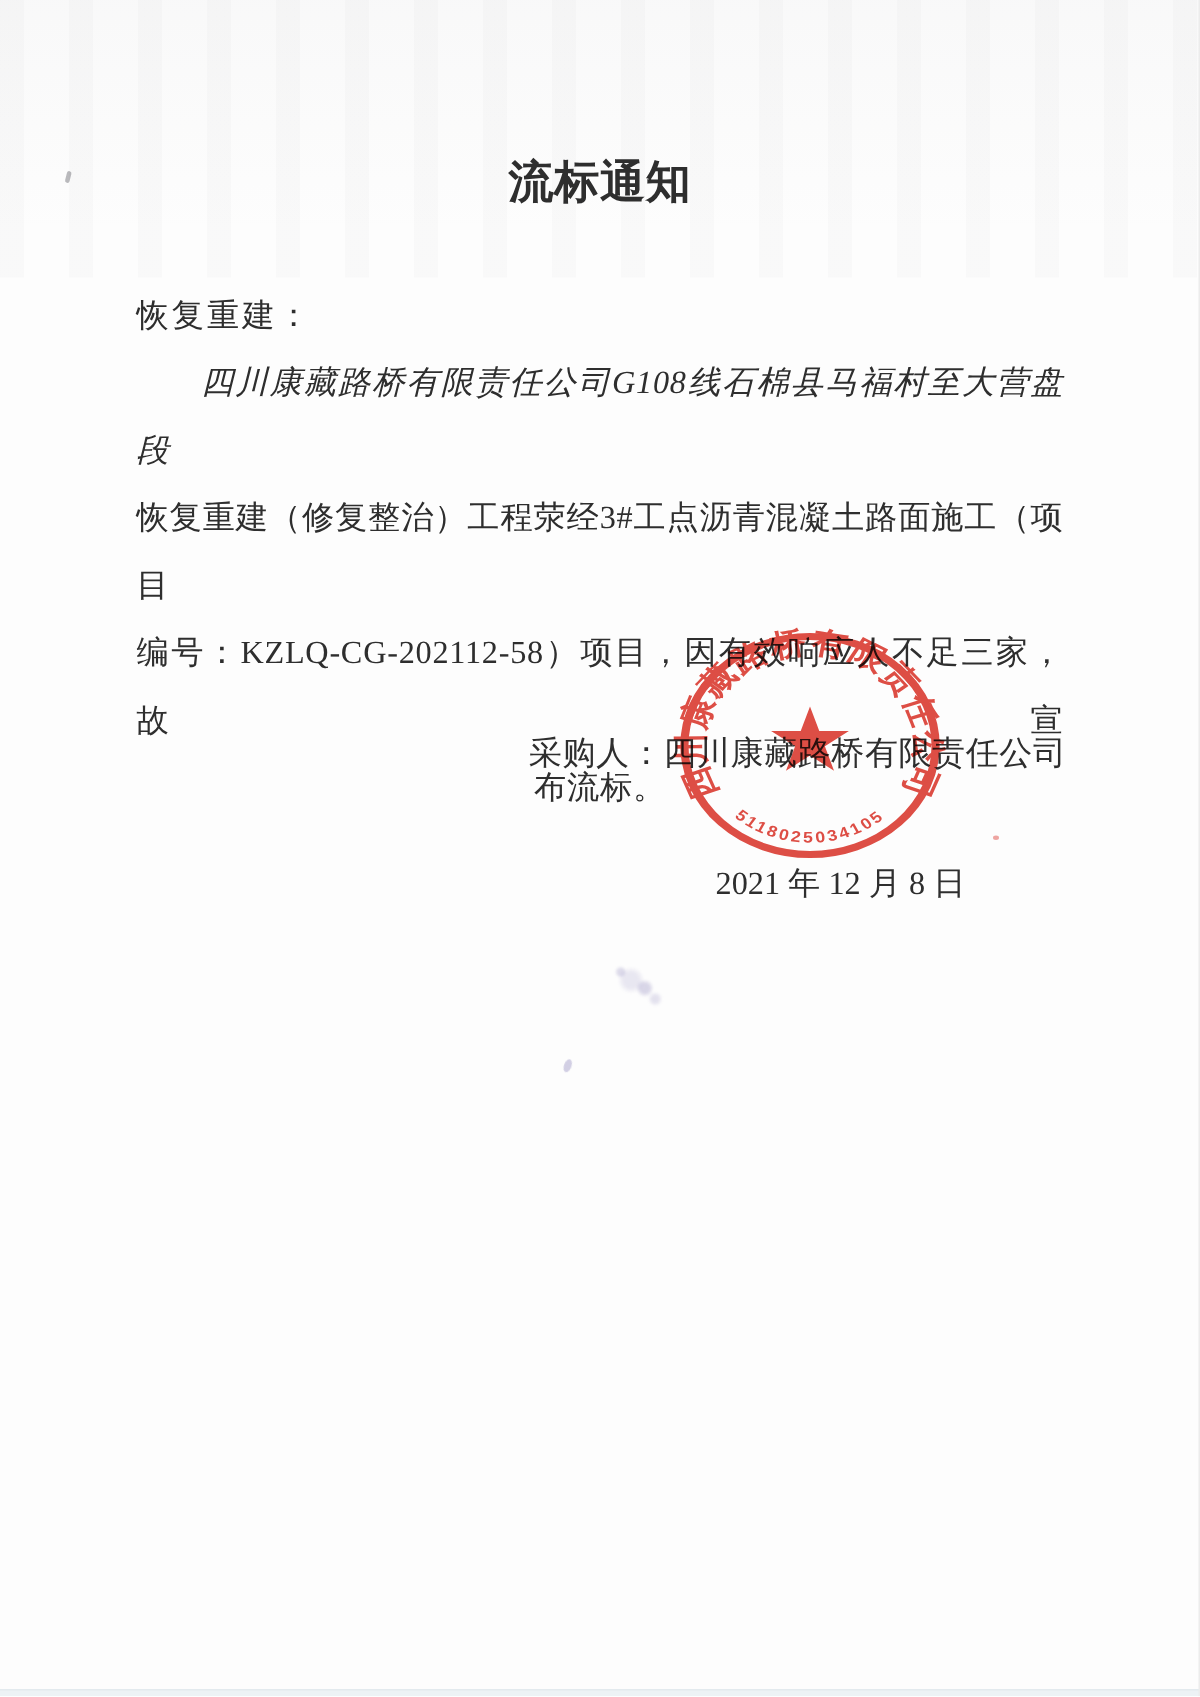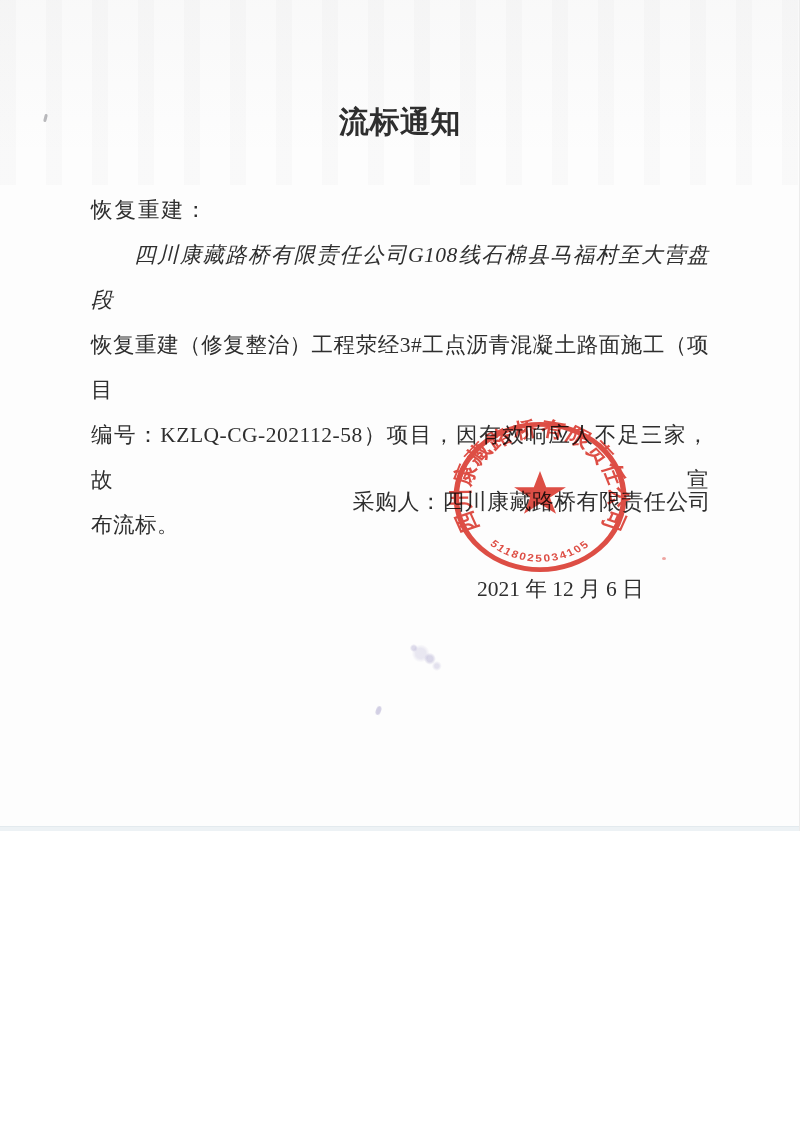--- a/index.html
+++ b/index.html
@@ -1,19 +1,19 @@
 <!DOCTYPE html>
 <html style="--seal-red: #dc3a30; --ink: #2e2e2e; --paper: #fdfdfd;"><head>
 <meta charset="utf-8">
 <style>
   html, body { margin: 0; padding: 0; background: #ffffff; }
   .page {
     position: relative;
     width: 800px;
-    height: 831px;
+    height: 1131px;
     background: var(--paper, #fdfdfd);
     overflow: hidden;
     font-family: "Liberation Serif", "DejaVu Serif", serif;
     color: var(--ink, #2e2e2e);
   }
   
   .scan-streaks {
     position: absolute; left: 0; top: 0; width: 100%; height: 185px;
     background:
       repeating-linear-gradient(90deg,
@@ -31,21 +31,21 @@
     margin: 0; text-align: center;
     font-size: 30px; font-weight: 700; letter-spacing: 0.5px;
     line-height: 34px;
   }
   .content {
     position: absolute; left: 91px; top: 188px; width: 618px;
     font-size: 21.5px; line-height: 45px;
   }
   .content p { margin: 0; }
   .salutation { letter-spacing: 2px; }
-  .bline { letter-spacing: 0.5px; }
+  .bline { letter-spacing: 0.5px; text-align: center; }
   .bline.j { text-align: justify; text-align-last: justify; }
   .bline.indent { text-indent: 2em; font-style: italic; }
   .purchaser {
     position: absolute; right: 89px; top: 489px;
     font-size: 22px; letter-spacing: 0.4px; line-height: 26px;
     white-space: nowrap;
   }
   .date-line {
     position: absolute; left: 477px; top: 577px;
     font-size: 21.5px; line-height: 25px; white-space: nowrap;
@@ -112,21 +112,21 @@
   <div class="content">
     <p class="salutation">恢复重建：</p>
     <p class="bline j indent">四川康藏路桥有限责任公司G108线石棉县马福村至大营盘段</p>
     <p class="bline j">恢复重建（修复整治）工程荥经3#工点沥青混凝土路面施工（项目</p>
     <p class="bline j">编号：KZLQ-CG-202112-58）项目，因有效响应人不足三家，故宣</p>
     <p class="bline">布流标。</p>
   </div>
 
   <div class="purchaser"><span>采购人：</span><span>四川康藏路桥有限责任公司</span></div>
 
-  <div class="date-line">2021 年 12 月 6 日</div>
+  <div class="date-line">2021 年 12 月 8 日</div>
 
   <svg class="seal" viewBox="0 0 200 200" preserveAspectRatio="none" xmlns="http://www.w3.org/2000/svg">
     <circle class="ring" cx="100" cy="100" r="92"></circle>
     <path id="sealTopArc" class="guide" d="M 33.9 141.3 A 78 78 0 1 1 166.1 141.3"></path>
     <path id="sealBottomArc" class="guide" d="M 47.3 162.8 A 82 82 0 0 0 152.7 162.8"></path>
     <text class="seal-company">
       <textPath href="#sealTopArc" startOffset="50%" text-anchor="middle">四川康藏路桥有限责任公司</textPath>
     </text>
     <polygon class="seal-star" points="100,67 106.8,87.7 128.5,87.7 110.9,100.6 117.6,121.3 100,108.5 82.4,121.3 89.1,100.6 71.5,87.7 93.2,87.7"></polygon>
     <text class="seal-number">

